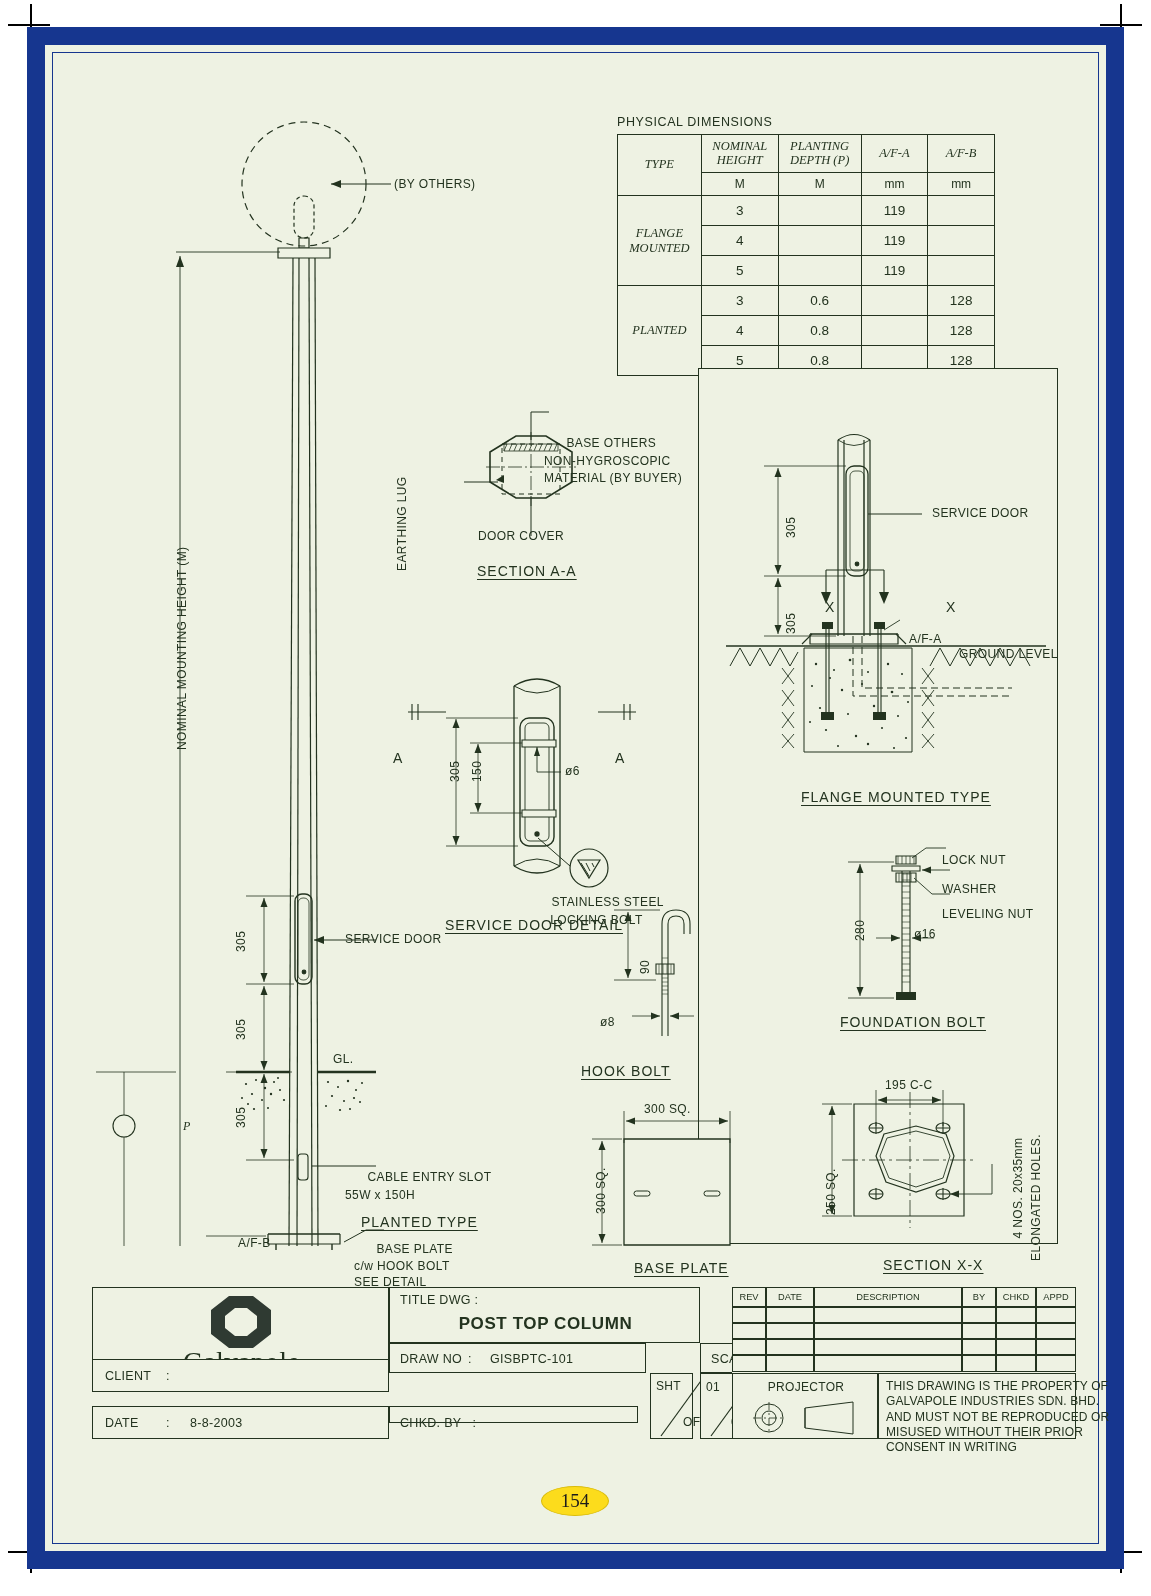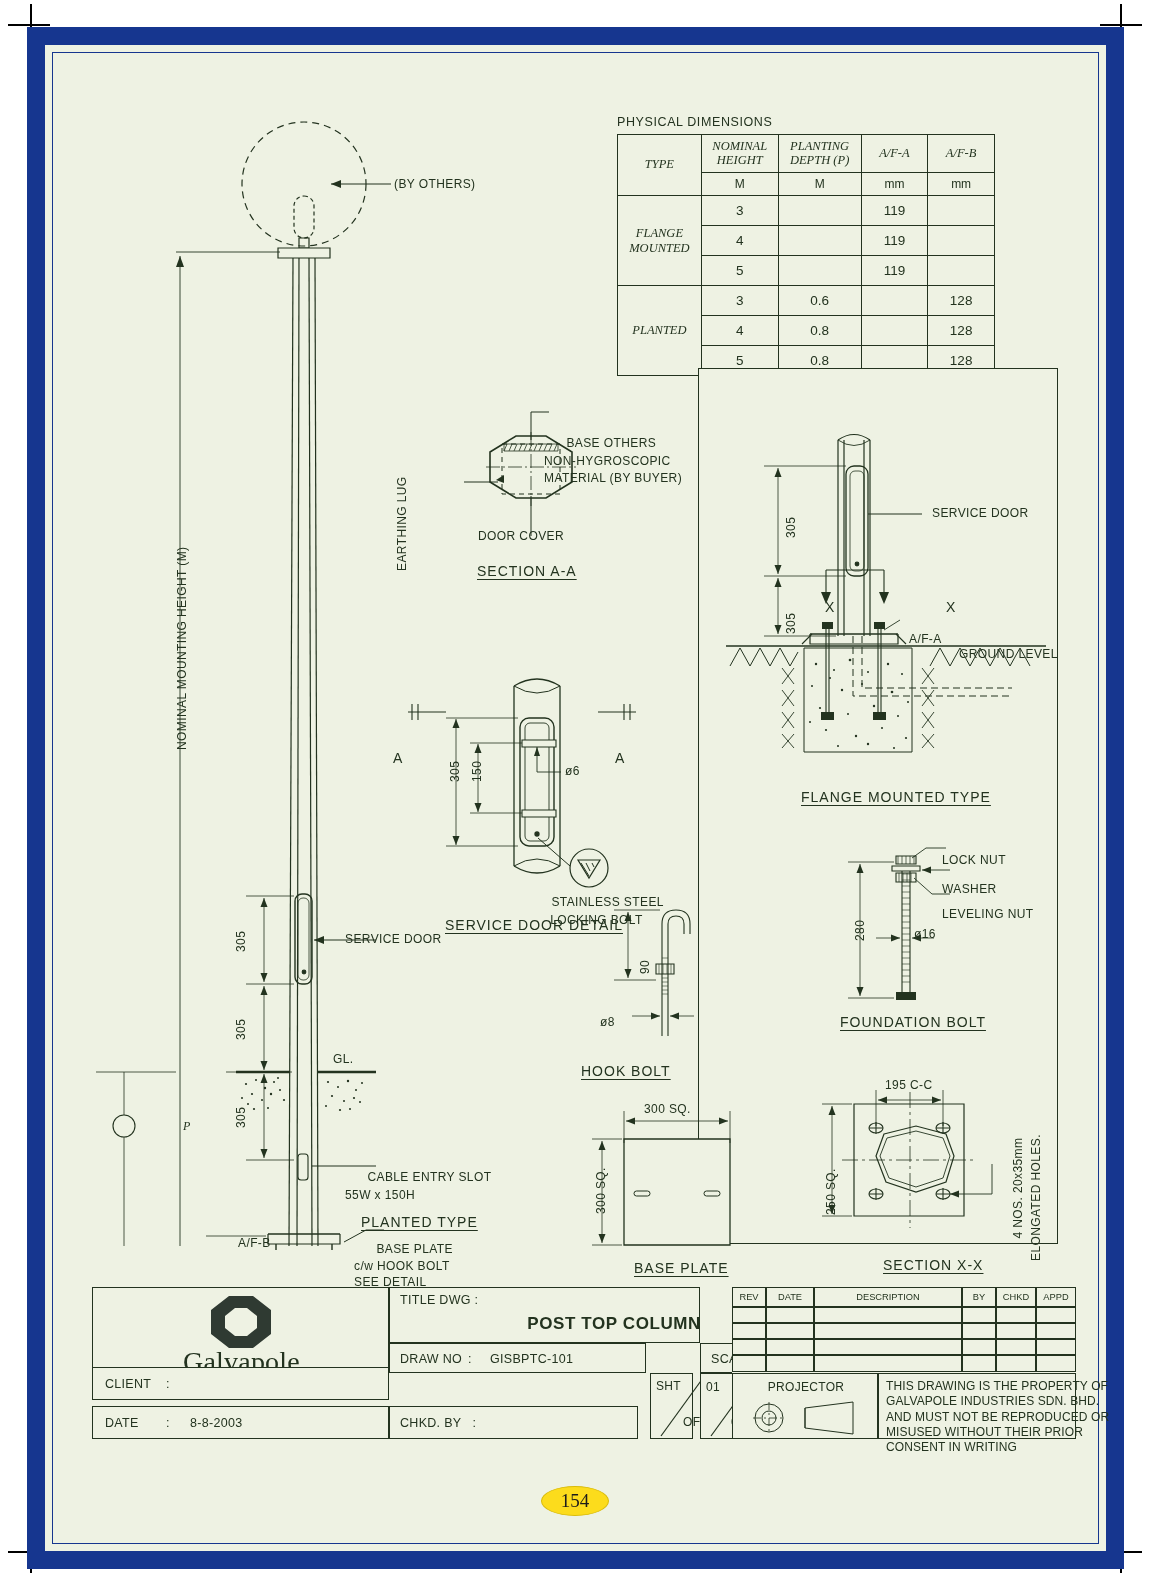--- a/index.html
+++ b/index.html
@@ -611,41 +611,41 @@
 
     <div id="title-block">
 
       <div class="cell" style="left:0;top:0;width:297px;height:86px;">
         <svg style="left:108px;top:6px;width:80px;height:56px;" viewBox="0 0 80 56">
           <path d="M28 2 L52 2 L70 16 L70 40 L52 54 L28 54 L10 40 L10 16 Z
                    M34 14 L46 14 L56 22 L56 34 L46 42 L34 42 L24 34 L24 22 Z" fill="#2f3a32" fill-rule="evenodd"></path>
         </svg>
         <div id="logo-text" style="position:absolute;left:0;top:58px;width:297px;text-align:center;">Galvapole</div>
       </div>
-      <div class="cell" style="left:0;top:80px;width:297px;height:33px;">
+      <div class="cell" style="left:0;top:72px;width:297px;height:33px;">
         <span class="lbl" style="left:12px;top:9px;">CLIENT</span>
         <span class="lbl" style="left:73px;top:9px;">:</span>
         <span class="lbl" style="left:95px;top:9px;"></span>
       </div>
       <div class="cell" style="left:0;top:119px;width:297px;height:33px;">
         <span class="lbl" style="left:12px;top:9px;">DATE</span>
         <span class="lbl" style="left:73px;top:9px;">:</span>
         <span class="lbl" style="left:97px;top:9px;">8-8-2003</span>
       </div>
 
       <div class="cell" style="left:297px;top:0;width:311px;height:56px;">
         <span class="lbl" style="left:10px;top:5px;">TITLE DWG :</span>
-        <span class="lbl" style="left:0;top:26px;width:311px;text-align:right;font-size:17px;font-weight:bold;letter-spacing:.6px;">POST TOP COLUMN</span>
+        <span class="lbl" style="left:0;top:26px;width:311px;text-align:center;font-size:17px;font-weight:bold;letter-spacing:.6px;">POST TOP COLUMN</span>
       </div>
       <div class="cell" style="left:297px;top:56px;width:257px;height:30px;">
         <span class="lbl" style="left:10px;top:8px;">DRAW NO</span>
         <span class="lbl" style="left:78px;top:8px;">:</span>
         <span class="lbl" style="left:100px;top:8px;">GISBPTC-101</span>
       </div>
-      <div class="cell" style="left:297px;top:119px;width:249px;height:33px;">
+      <div class="cell" style="left:297px;top:119px;width:249px;height:17px;">
         <span class="lbl" style="left:10px;top:9px;">CHKD. BY   :</span>
       </div>
 
       <div class="cell" style="left:558px;top:86px;width:43px;height:66px;">
         <svg style="left:0;top:0;width:62px;height:66px;" viewBox="0 0 62 66">
           <path d="M52 4 L10 62" stroke="#23331f" stroke-width="1.2" fill="none"></path>
         </svg>
         <span class="lbl" style="left:5px;top:5px;font-size:12px;">SHT</span>
         <span class="lbl" style="left:32px;top:41px;font-size:12px;">OF</span>
       </div>

